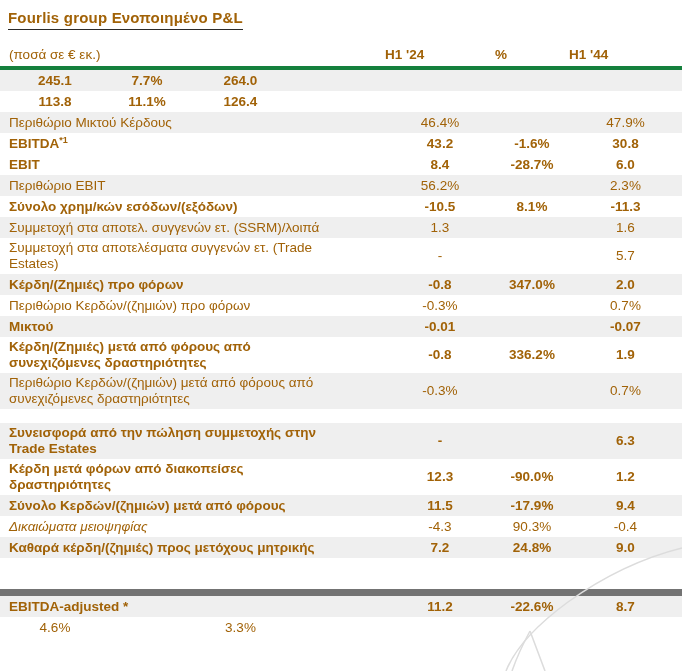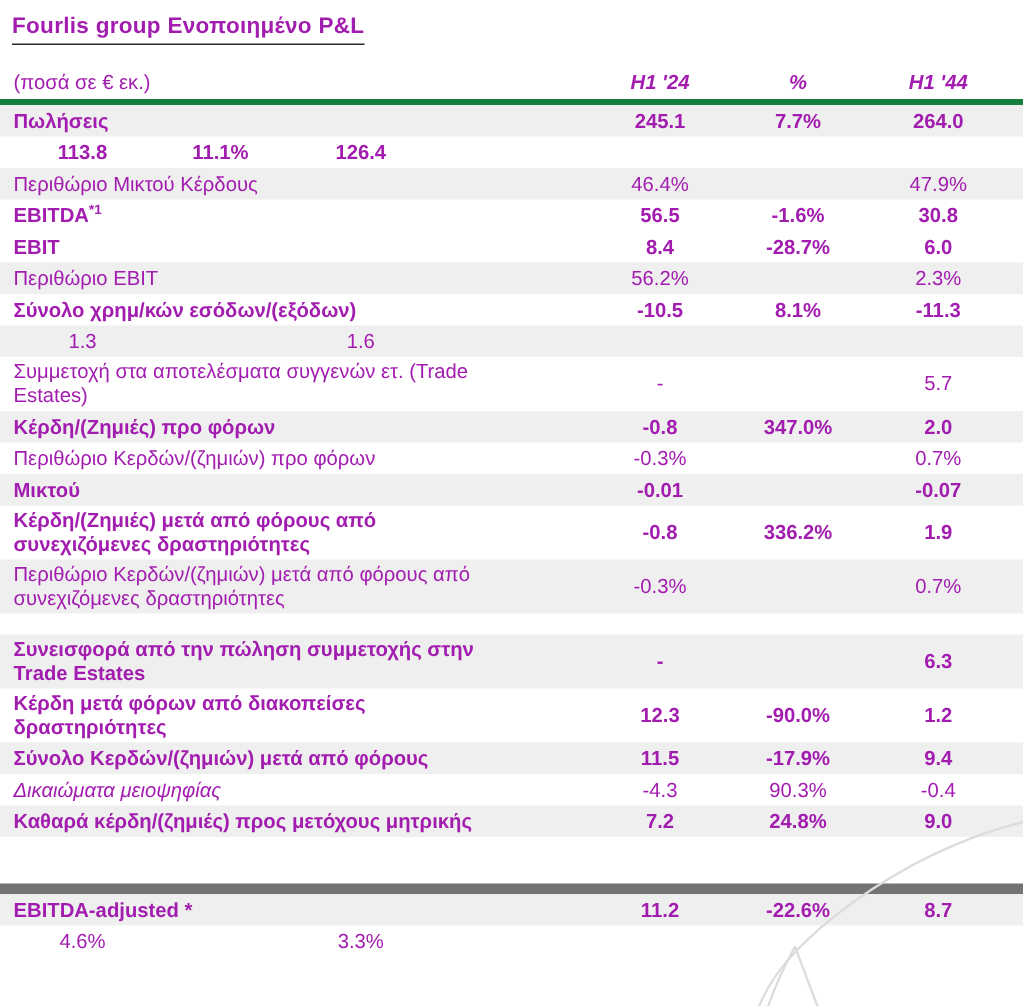--- a/index.html
+++ b/index.html
@@ -5,21 +5,21 @@
   html, body {
     margin: 0; padding: 0;
     background: #ffffff;
   }
   .page {
     position: relative;
     width: 682px;
     height: 671px;
     overflow: hidden;
     font-family: "Liberation Sans", sans-serif;
-    color: #a21caf;
+    color: #a16207;
     background: #ffffff;
   }
   .title {
     display: inline-block;
     margin: 9px 0 0 8px;
     font-size: 15px;
     font-weight: 700;
     letter-spacing: 0.2px;
     border-bottom: 1.5px solid #2a2a2a;
     padding-bottom: 3px;
@@ -29,21 +29,21 @@
     display: flex;
     align-items: flex-end;
     font-size: 13.5px;
     padding-bottom: 4px;
     border-bottom: 4px solid #15803d;
   }
   .hdr-label {
     width: 385px; box-sizing: border-box;
     padding-left: 9px;
   }
-  .hdr-col { font-style: italic; font-weight: 700; text-align: center; }
+  .hdr-col { font-weight: 700; text-align: left; }
   .col-a { width: 110px; }
   .col-b { width: 74px; }
   .col-c { width: 113px; }
   .row {
     display: flex;
     align-items: center;
     min-height: 21px;
     font-size: 13.5px;
     line-height: 16px;
     box-sizing: border-box;
@@ -81,39 +81,38 @@
   <div class="table-wrap">
     <div class="hdr-row">
       <div class="hdr-label">(ποσά σε € εκ.)</div>
       <div class="hdr-col col-a">H1 '24</div>
       <div class="hdr-col col-b">%</div>
       <div class="hdr-col col-c">H1 '44</div>
     </div>
 
     <div id="main-body">
         <div class="row band bold">
-          <div class="cell label">Πωλήσεις</div>
           <div class="cell num col-a">245.1</div>
           <div class="cell num col-b">7.7%</div>
           <div class="cell num col-c">264.0</div>
         </div>
         <div class="row bold">
           <div class="cell num col-a">113.8</div>
           <div class="cell num col-b">11.1%</div>
           <div class="cell num col-c">126.4</div>
         </div>
         <div class="row band">
           <div class="cell label">Περιθώριο Μικτού Κέρδους</div>
           <div class="cell num col-a">46.4%</div>
           <div class="cell num col-b"></div>
           <div class="cell num col-c">47.9%</div>
         </div>
         <div class="row bold">
           <div class="cell label">EBITDA<sup>*1</sup></div>
-          <div class="cell num col-a">56.5</div>
+          <div class="cell num col-a">43.2</div>
           <div class="cell num col-b">-1.6%</div>
           <div class="cell num col-c">30.8</div>
         </div>
         <div class="row bold">
           <div class="cell label">EBIT</div>
           <div class="cell num col-a">8.4</div>
           <div class="cell num col-b">-28.7%</div>
           <div class="cell num col-c">6.0</div>
         </div>
         <div class="row band">
@@ -122,20 +121,21 @@
           <div class="cell num col-b"></div>
           <div class="cell num col-c">2.3%</div>
         </div>
         <div class="row bold">
           <div class="cell label">Σύνολο χρημ/κών εσόδων/(εξόδων)</div>
           <div class="cell num col-a">-10.5</div>
           <div class="cell num col-b">8.1%</div>
           <div class="cell num col-c">-11.3</div>
         </div>
         <div class="row band">
+          <div class="cell label">Συμμετοχή στα αποτελ. συγγενών ετ. (SSRM)/λοιπά</div>
           <div class="cell num col-a">1.3</div>
           <div class="cell num col-b"></div>
           <div class="cell num col-c">1.6</div>
         </div>
         <div class="row">
           <div class="cell label">Συμμετοχή στα αποτελέσματα συγγενών ετ. (Trade Estates)</div>
           <div class="cell num col-a">-</div>
           <div class="cell num col-b"></div>
           <div class="cell num col-c">5.7</div>
         </div>

